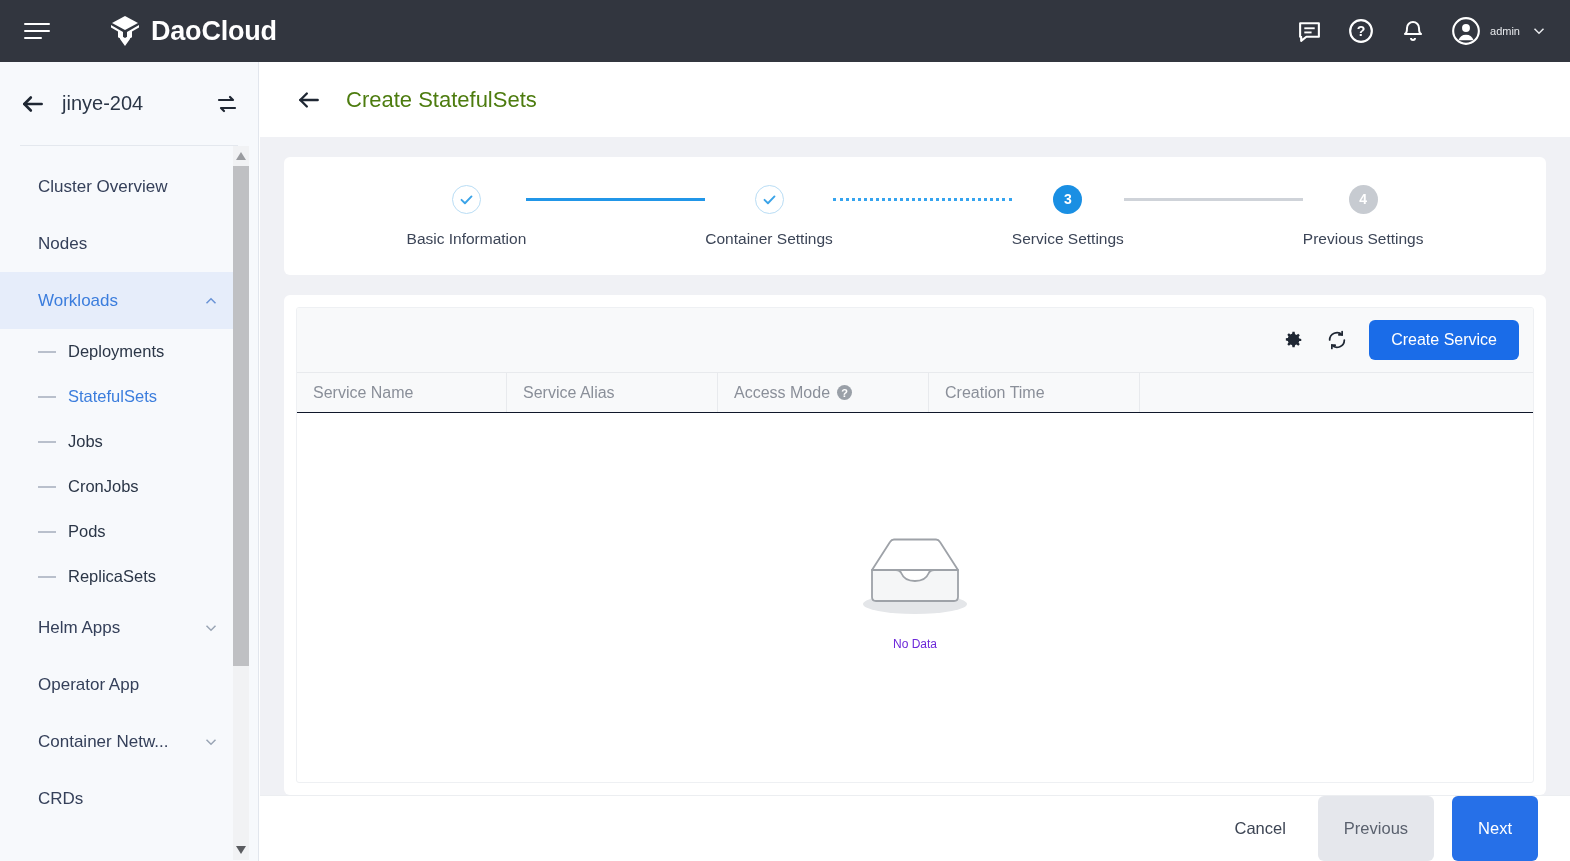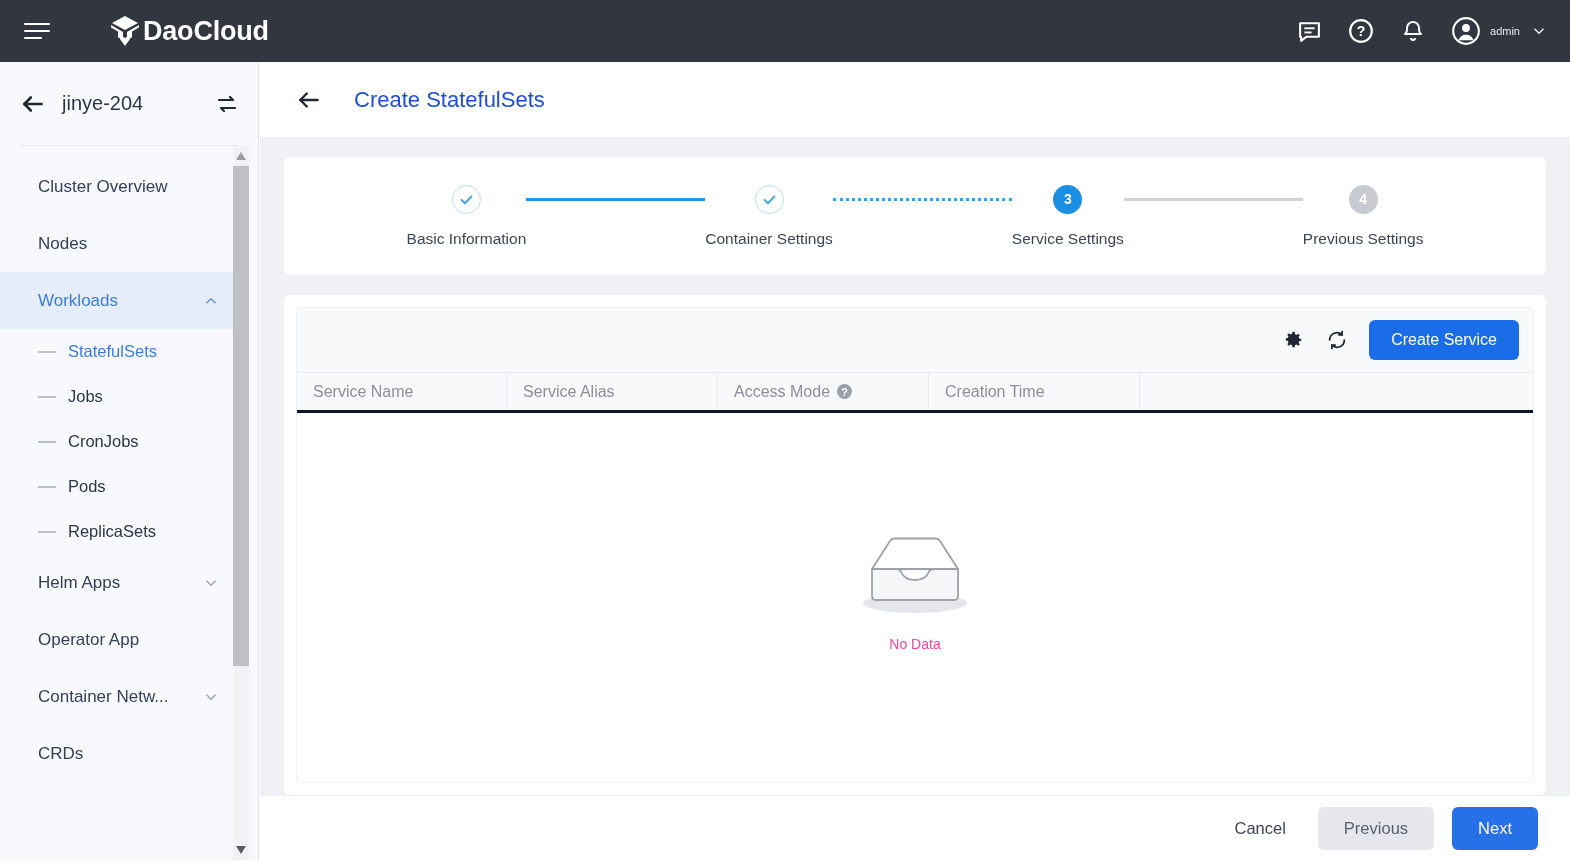--- a/index.html
+++ b/index.html
@@ -15,21 +15,21 @@
     position: absolute; top: 0; left: 0;
     width: 1570px; height: 62px;
     background: #32363f;
     display: flex; align-items: center;
   }
   .hamburger { margin-left: 20px; width: 34px; height: 34px; display:flex; flex-direction:column; justify-content:center; align-items:center; gap:5px; cursor:pointer; }
   .hamburger span { display:block; height:2px; background:#ffffff; border-radius:1px; }
   .hamburger span:nth-child(1){ width:26px; }
   .hamburger span:nth-child(2){ width:26px; }
   .hamburger span:nth-child(3){ width:18px; align-self:flex-start; margin-left:4px;}
-  .brand { display:flex; align-items:center; gap:0; margin-left: 53px; justify-content: space-between; }
+  .brand { display:flex; align-items:center; gap:8px; margin-left: 53px; justify-content: space-between; }
   .brand-name { color:#ffffff; font-size:27px; font-weight:bold; letter-spacing:-0.2px; }
   .topbar-right { margin-left:auto; display:flex; align-items:center; gap:26px; margin-right:22px; }
   .ticon { width:26px; height:26px; display:flex; align-items:center; justify-content:center; cursor:pointer; }
   .user-block { display:flex; align-items:center; gap:10px; cursor:pointer; }
   .user-name { color:#e8eaed; font-size:11px; }
 
   
   .sidebar {
     position:absolute; top:62px; left:0;
     width: 259px; height: 799px;
@@ -68,21 +68,21 @@
   .sb-thumb { position:absolute; top:20px; right:9px; width:16px; height:500px; background:#bfc0c3; cursor:pointer; }
 
   
   .page-header {
     position:absolute; top:62px; left:260px;
     width: 1310px; height: 75px;
     background:#ffffff;
     display:flex; align-items:center;
   }
   .ph-back { margin-left: 34px; width:30px; height:30px; display:flex; align-items:center; justify-content:center; cursor:pointer; }
-  .ph-title { margin-left: 30px; font-size: 22px; color:#1d4ed8; }
+  .ph-title { margin-left: 22px; font-size: 22px; color:#4d7c0f; }
 
   
   .content {
     position:absolute; top:137px; left:260px;
     width:1310px; height: 658px;
     background:#f0f1f5;
     padding: 20px 24px 0 24px;
     overflow:hidden;
   }
 
@@ -110,34 +110,34 @@
     height: 64px; background:#f8f9fa;
     display:flex; align-items:center; justify-content:flex-end;
     padding-right: 14px; gap: 20px;
   }
   .tb-icon { width:24px; height:24px; display:flex; align-items:center; justify-content:center; cursor:pointer; }
   .btn-primary {
     background:#1a6ce8; color:#ffffff; border:none; border-radius:6px;
     font-size:16px; font-family:"Liberation Sans", sans-serif;
     padding: 11px 22px; cursor:pointer;
   }
-  .tbl-head { display:flex; background:#f8f9fa; border-top:1px solid #e8eaed; border-bottom:3px solid #0f172a; height:41px; }
+  .tbl-head { display:flex; background:#f8f9fa; border-top:1px solid #e8eaed; border-bottom:1px solid #0f172a; height:41px; }
   .th { display:flex; align-items:center; font-size:16px; color:#8a8f99; padding-left:16px; border-right:1px solid #e8eaed; gap:7px; }
   .th:last-child { border-right:none; }
   .help-icon { width:15px; height:15px; border-radius:50%; background:#9aa0a8; color:#fff; font-size:11px; display:flex; align-items:center; justify-content:center; font-weight:bold; cursor:pointer; }
 
   .empty { height: 353px; display:flex; flex-direction:column; align-items:center; justify-content:center; background:#ffffff; }
-  .empty-label { margin-top: 14px; font-size:14px; color:#ec4899; }
+  .empty-label { margin-top: 14px; font-size:12px; color:#6d28d9; }
 
   
   .footer {
     position:absolute; bottom:0; left:260px;
     width:1310px; height:66px;
     background:#ffffff; border-top:1px solid #eceef1;
-    display:flex; align-items:center; justify-content:flex-end;
+    display:flex; justify-content:flex-end;
     padding-right: 32px; gap: 18px;
   }
   .btn-text { background:none; border:none; font-size:16.5px; color:#3c4453; cursor:pointer; font-family:"Liberation Sans", sans-serif; padding: 10px 14px; }
   .btn-grey { background:#e5e7ec; border:none; border-radius:6px; font-size:16.5px; color:#5a616e; padding: 12px 26px; cursor:pointer; font-family:"Liberation Sans", sans-serif; }
   .btn-blue { background:#2670e8; border:none; border-radius:6px; font-size:16.5px; color:#ffffff; padding: 12px 26px; cursor:pointer; font-family:"Liberation Sans", sans-serif; }
 </style>
 </head>
 <body>
 
 <div class="topbar">
@@ -214,20 +214,24 @@
       </div>
       <div class="sb-item">
         <span>Nodes</span>
       </div>
       <div class="sb-item active">
         <span>Workloads</span>
         <svg class="chev" width="18" height="18" viewBox="0 0 24 24" fill="none" stroke="#6a93d6" stroke-width="2">
           <path d="M6 15l6-6 6 6"></path>
         </svg>
       </div>
+      <div class="sb-sub">
+        <span class="dash"></span>
+        <span>Deployments</span>
+      </div>
       <div class="sb-sub active">
         <span class="dash"></span>
         <span>StatefulSets</span>
       </div>
       <div class="sb-sub">
         <span class="dash"></span>
         <span>Jobs</span>
       </div>
       <div class="sb-sub">
         <span class="dash"></span>

